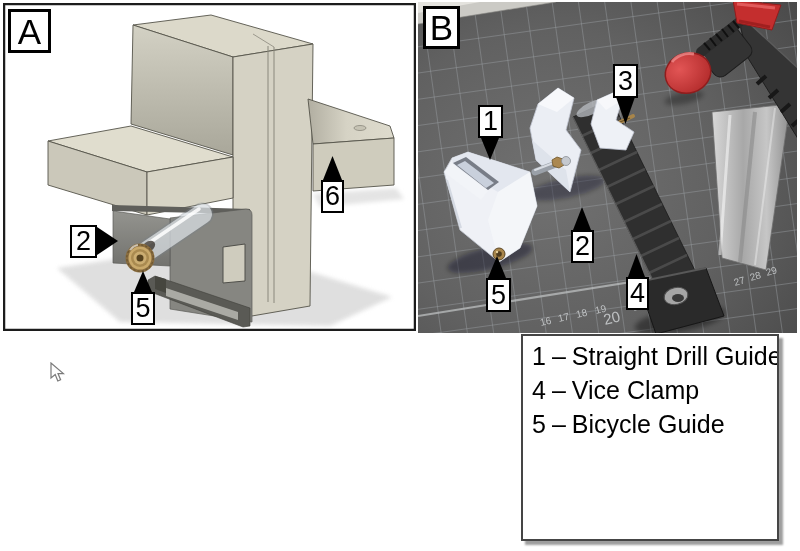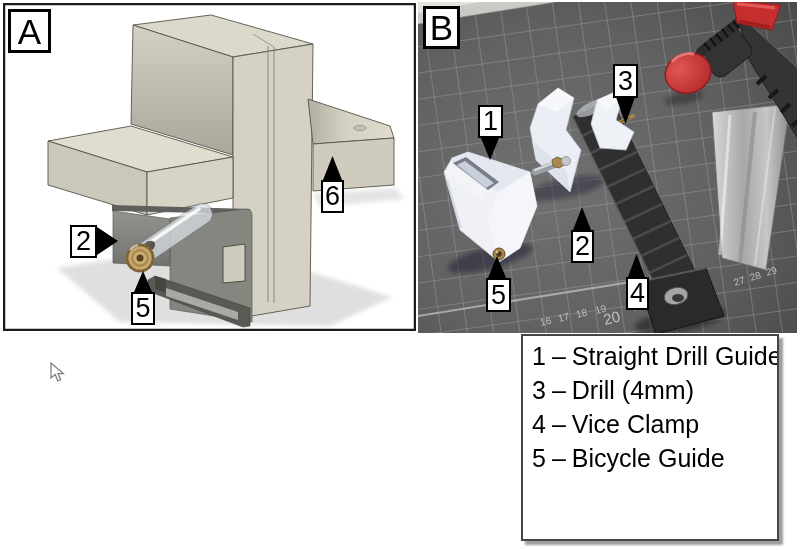--- a/index.html
+++ b/index.html
@@ -262,21 +262,20 @@
       </div>
     <div class="arrow up" style="left:210px;top:252px;width:17px;height:23px;"></div>
     <div class="callout" style="left:68px;top:276px;width:25px;height:34px;">
         <span>5</span>
       </div>
     <div class="arrow up" style="left:70px;top:254px;width:18px;height:22px;"></div>
   </div>
 
   <div id="legend">
     <div class="legend-row"><span>1</span><span class="legend-sep">–</span><span>Straight Drill Guide</span></div>
-    <div class="legend-row"><span>3</span><span class="legend-sep">–</span><span>Drill (4mm)</span></div>
     <div class="legend-row"><span>4</span><span class="legend-sep">–</span><span>Vice Clamp</span></div>
     <div class="legend-row"><span>5</span><span class="legend-sep">–</span><span>Bicycle Guide</span></div>
   </div>
 
   <div id="cursor">
     <svg width="16" height="22" viewBox="0 0 16 22">
       <path d="M1,1 L1,16 L5.2,12.6 L7.8,19 L10.6,17.8 L8,11.6 L13.4,11.6 Z" fill="#fdfdfd" stroke="#7a7a7a" stroke-width="1.2"></path>
     </svg>
   </div>
 

